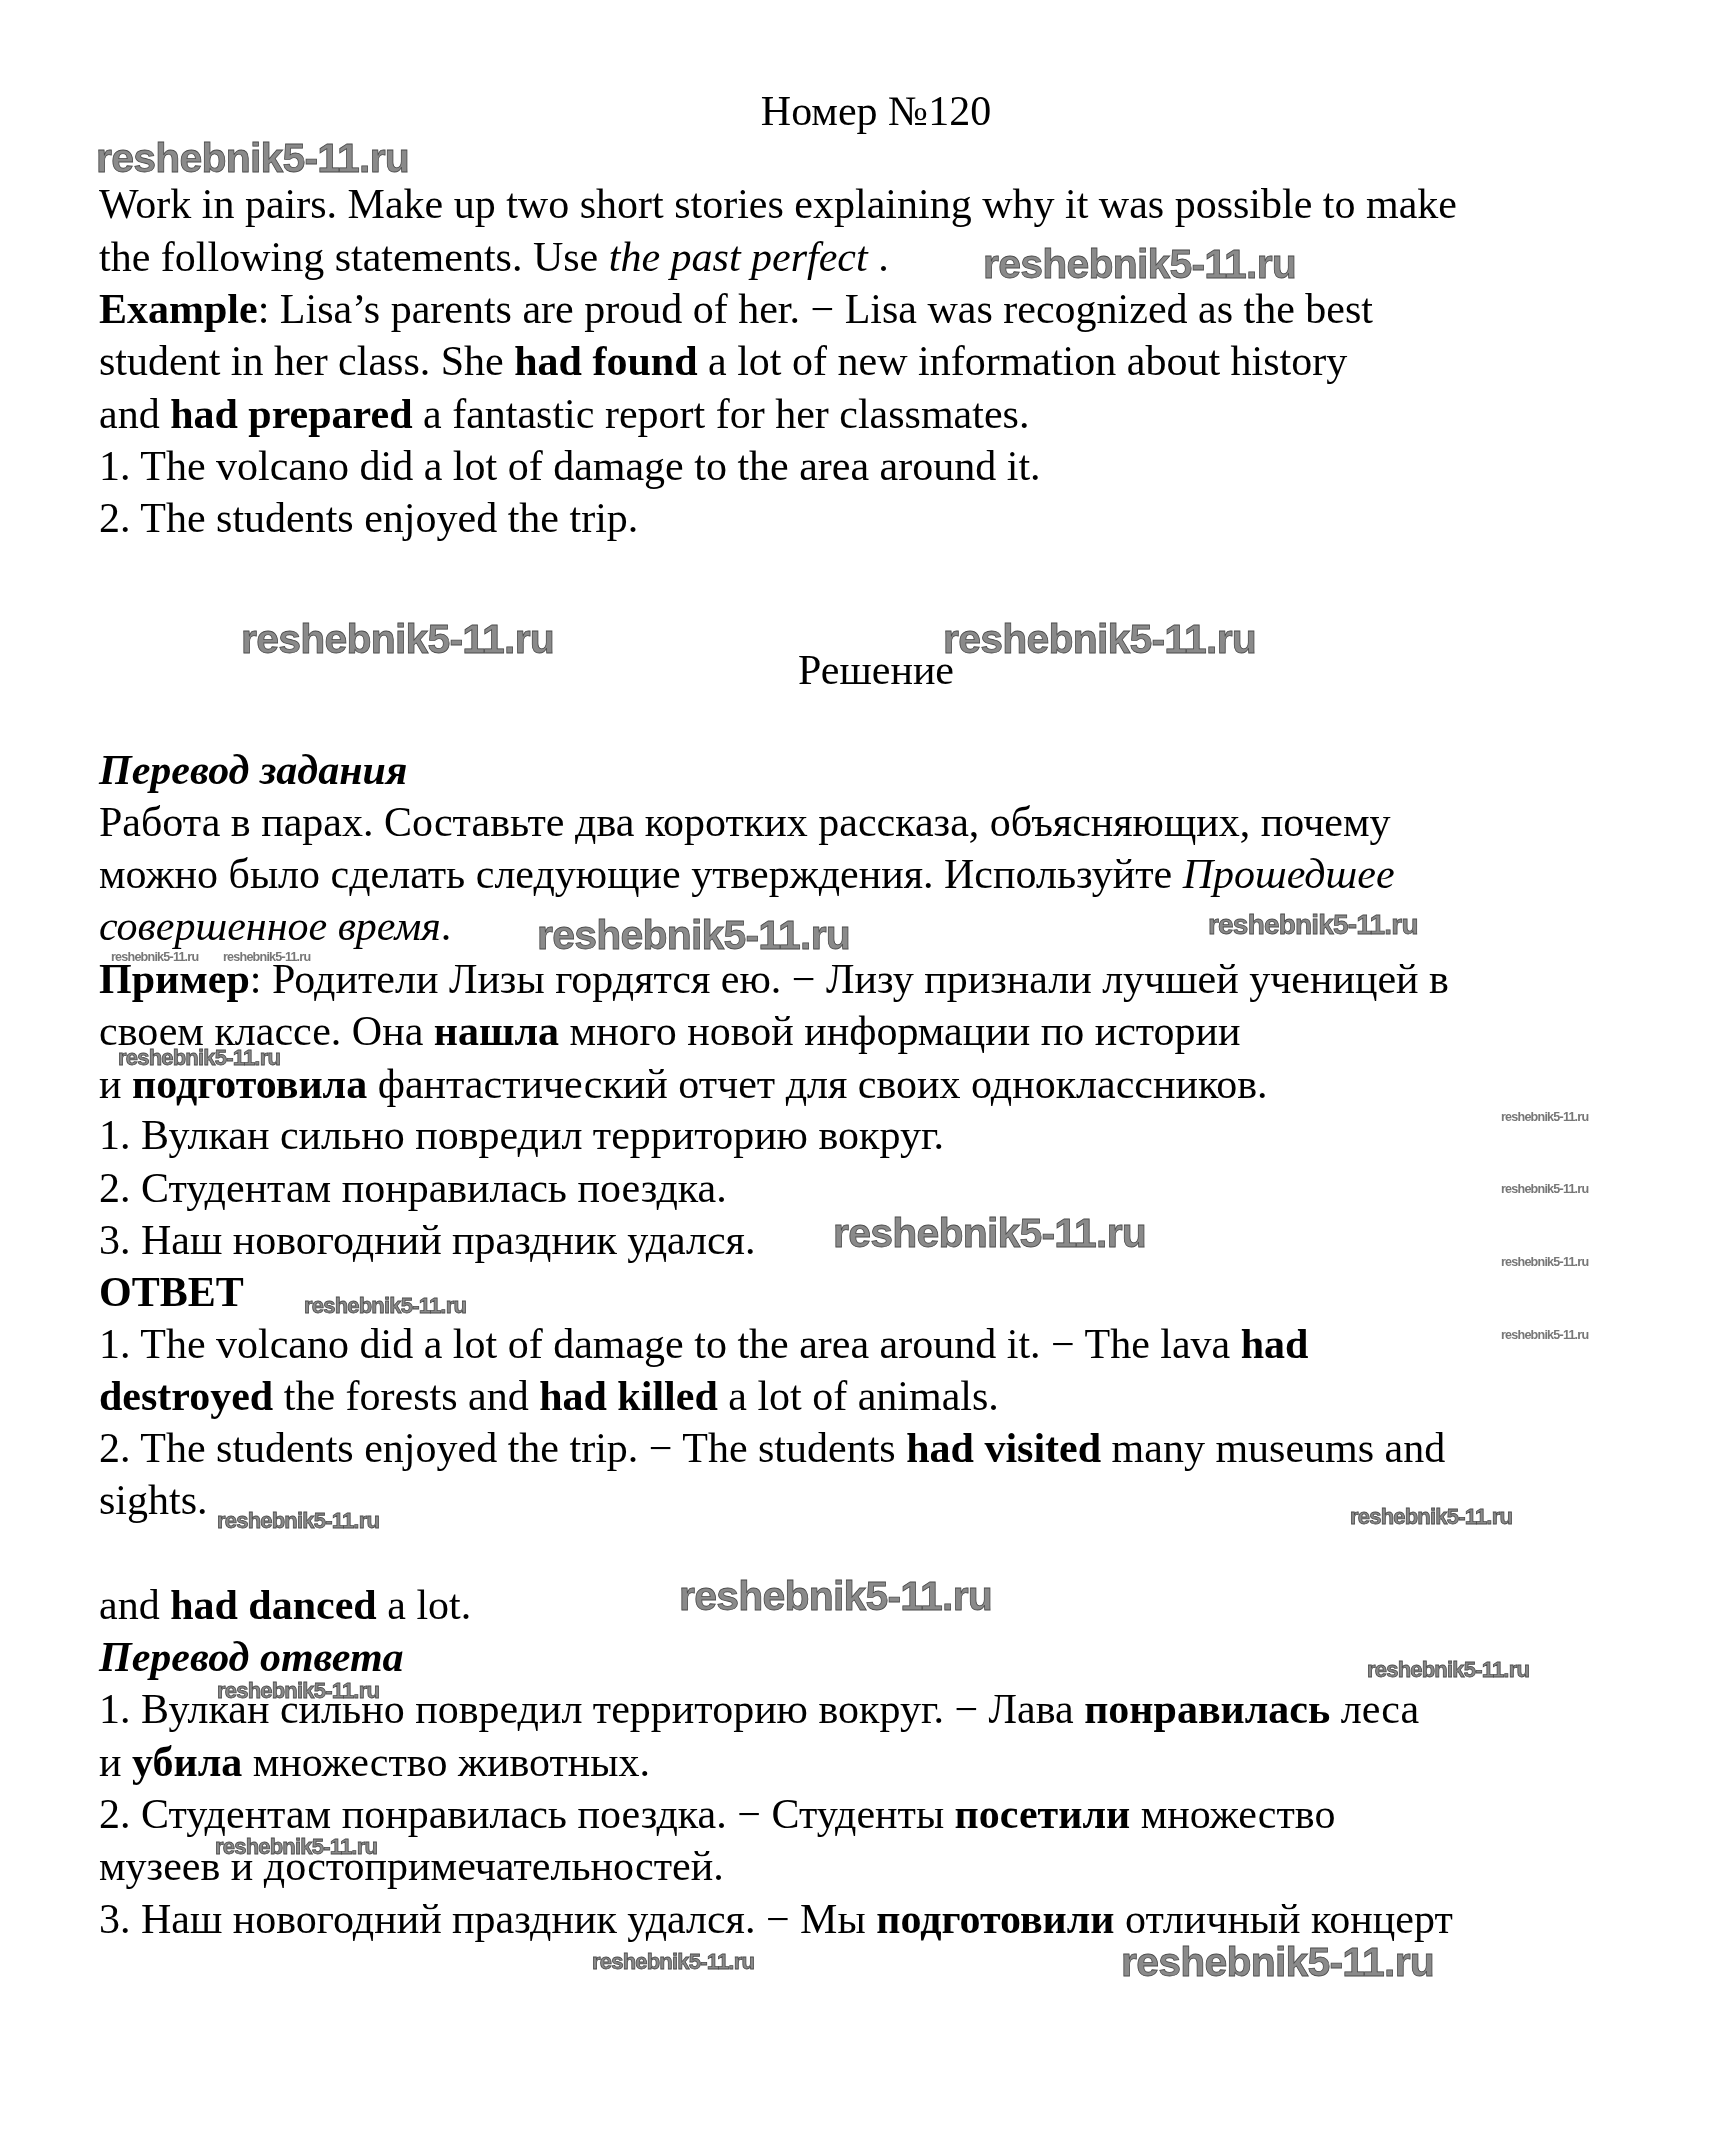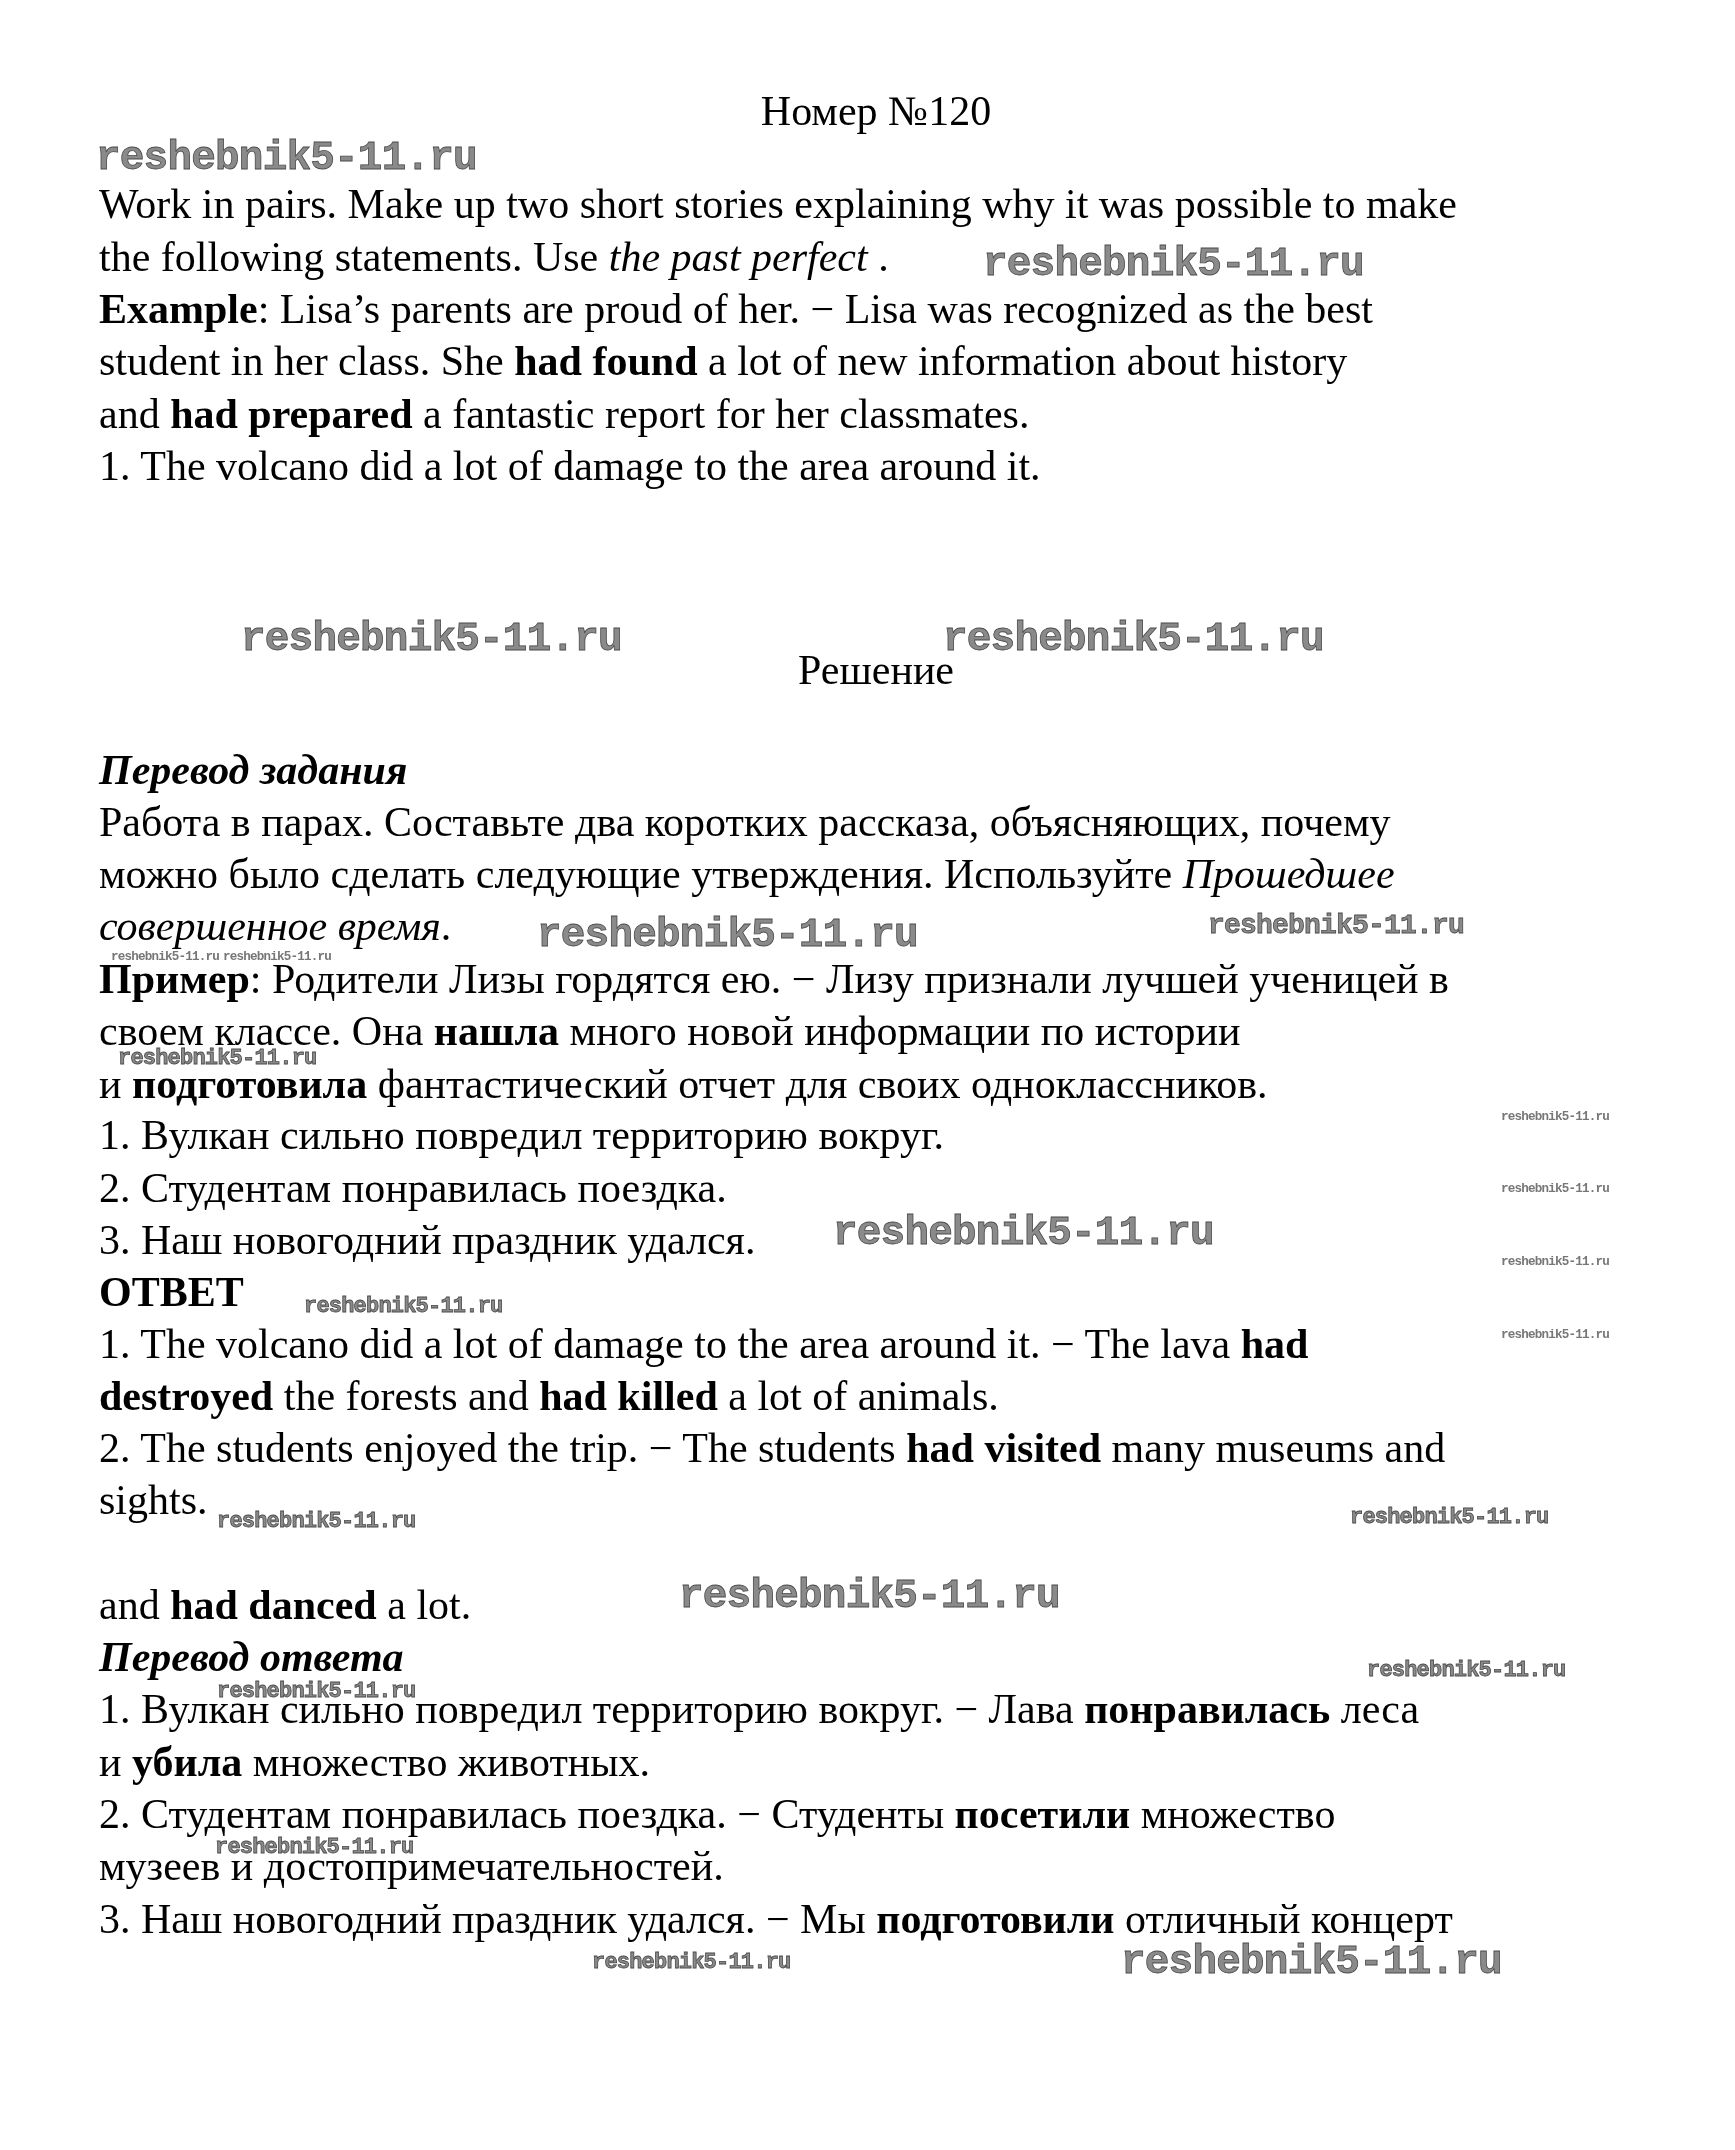--- a/index.html
+++ b/index.html
@@ -3,41 +3,42 @@
 <meta charset="utf-8">
 <style>
   html, body { margin:0; padding:0; background:#ffffff; }
   body { width:1736px; height:2151px; position:relative; overflow:hidden;
          font-family:"Liberation Serif", "DejaVu Serif", serif; color:#000; }
   .page { position:absolute; left:8px; top:0; width:1736px; height:2151px;padding-left:44px; }
   .line { position:absolute; left:91px; font-size:42px; line-height:52px; white-space:nowrap; transform:translateY(-26px); }
   .center { left:0; width:1736px; text-align:center; }
   b { font-weight:bold;text-align:center; }
   i { font-style:italic; }
-  .wm { position:absolute; font-family:Liberation Mono, monospace; font-weight:bold;
+  .wm { position:absolute; font-family:Liberation Sans, sans-serif; font-weight:bold;
         color:#8a8a8a; white-space:nowrap; letter-spacing:-0.8px;
         -webkit-text-stroke:0.8px #4a4a4a; transform:translateY(-50%);text-align:center; }
   .wm.big { font-size:41px; }
   .wm.mid { font-size:28px; }
   .wm.small { font-size:22px; }
   .wm.tiny { font-size:12.6px; -webkit-text-stroke:0; color:#777; }
 </style>
 </head>
 <body>
 
 <div class="page">
 
   <div class="line center" style="top:111px">Номер №120</div>
 
   <div class="line" style="top:204px">Work in pairs. Make up two short stories explaining why it was possible to make</div>
   <div class="line" style="top:257px"><span>the following statements. Use </span><i>the past perfect</i><span> .</span></div>
   <div class="line" style="top:309px"><b>Example</b><span>: Lisa’s parents are proud of her. − Lisa was recognized as the best</span></div>
   <div class="line" style="top:361px"><span>student in her class. She </span><b>had found</b><span> a lot of new information about history</span></div>
   <div class="line" style="top:414px"><span>and </span><b>had prepared</b><span> a fantastic report for her classmates.</span></div>
   <div class="line" style="top:466px">1. The volcano did a lot of damage to the area around it.</div>
+  <div class="line" style="top:518px">2. The students enjoyed the trip.</div>
 
   <div class="line center" style="top:670px">Решение</div>
 
   <div class="line" style="top:770px"><b><i>Перевод задания</i></b></div>
   <div class="line" style="top:822px">Работа в парах. Составьте два коротких рассказа, объясняющих, почему</div>
   <div class="line" style="top:874px"><span>можно было сделать следующие утверждения. Используйте </span><i>Прошедшее</i></div>
   <div class="line" style="top:926px"><i>совершенное время</i><span>.</span></div>
   <div class="line" style="top:979px"><b>Пример</b><span>: Родители Лизы гордятся ею. − Лизу признали лучшей ученицей в</span></div>
   <div class="line" style="top:1031px"><span>своем классе. Она </span><b>нашла</b><span> много новой информации по истории</span></div>
   <div class="line" style="top:1084px"><span>и </span><b>подготовила</b><span> фантастический отчет для своих одноклассников.</span></div>

